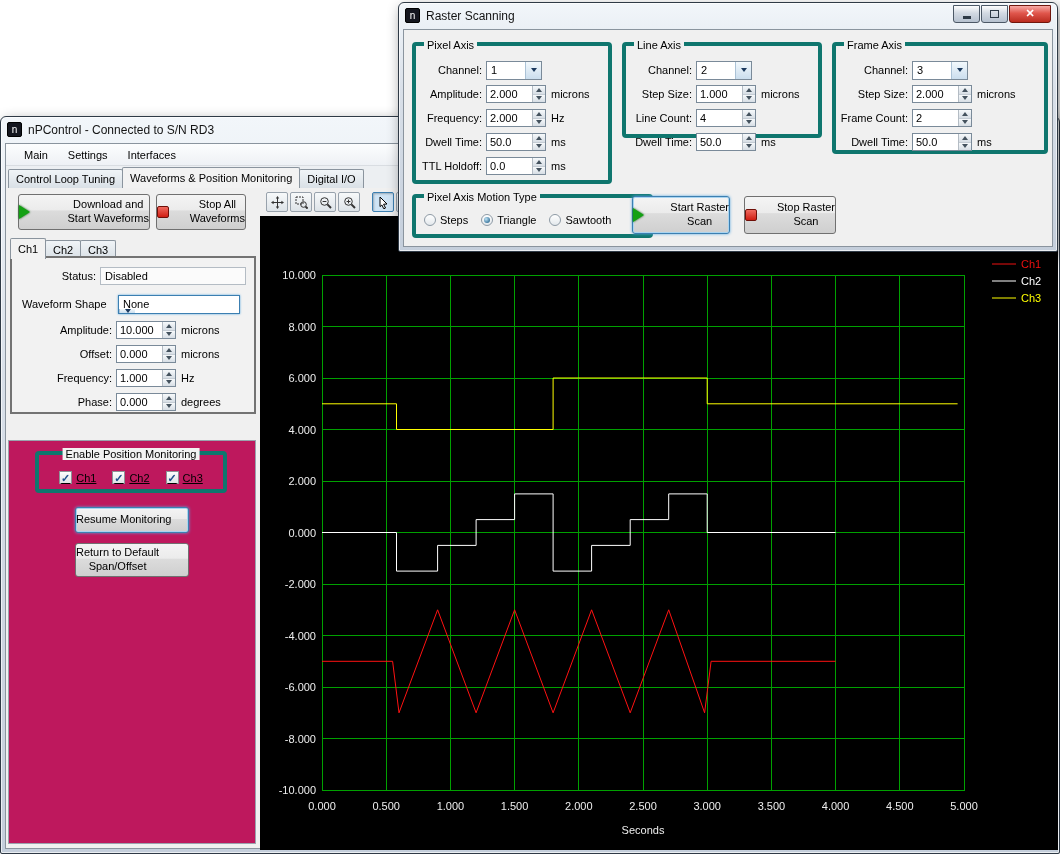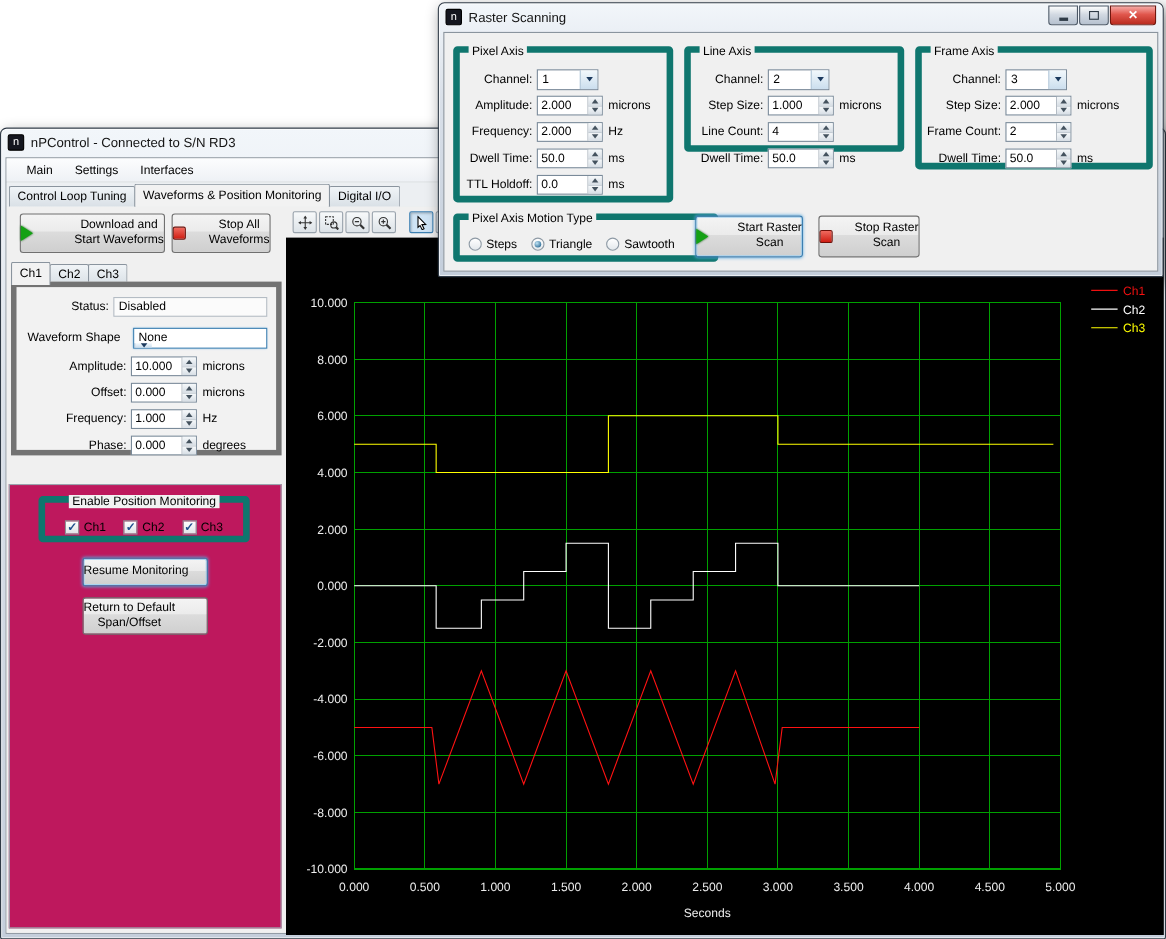--- a/index.html
+++ b/index.html
@@ -40,21 +40,21 @@
   .tri { display:block; width:0; height:0; }
   .tri-up { border-left:3px solid transparent; border-right:3px solid transparent; border-bottom:4px solid #44525e; }
   .tri-dn { border-left:3px solid transparent; border-right:3px solid transparent; border-top:4px solid #44525e; }
   .combo { display:inline-flex; height:19px; border:1px solid #7a8a99; background:#fff; }
   .combo.focused { border-color:#3c7fb1; box-shadow:0 0 2px #58a8e0;flex-direction:column; }
   .combo-val { flex:1; padding:2px 4px; overflow:hidden; }
   .combo-btn { width:16px; border-left:1px solid #abc2d6; background:linear-gradient(#f2f8fc,#cbdeee);
                display:flex; align-items:center; justify-content:center; }
   .combo-btn .tri-dn { border-top-color:#1c3a5e; }
   .unit { margin-left:5px; white-space:nowrap; }
-  .group { position:absolute; border:6px solid #0f766e; border-radius:4px; }
+  .group { position:absolute; border:4px solid #0f766e; border-radius:4px;text-decoration:underline; }
   .gtitle { position:absolute; top:-7px; left:8px; background:#f0f0f0; padding:0 3px; white-space:nowrap; }
   .frow { position:absolute; left:4px; right:2px; display:flex; align-items:center; height:20px; }
   .flabel { text-align:right; margin-right:4px; white-space:nowrap; }
   .checkbox { width:13px; height:13px; border:1px solid #8e9297; background:linear-gradient(#fefefe,#dfe3e6);
               display:inline-flex; align-items:center; justify-content:center; margin-right:4px; }
   .check-mark { color:#1f4e8c; font-weight:bold; font-size:11px; line-height:10px; }
   .radio { width:12px; height:12px; border-radius:50%; border:1px solid #8e9aa5; background:linear-gradient(#fff,#e3e8ec);
            position:relative; margin-right:4px; flex:none; }
   .radio.selected::after { content:''; position:absolute; inset:2px; border-radius:50%;
            background:radial-gradient(circle at 35% 35%, #bfe3f5, #39759c 75%); }
@@ -70,21 +70,21 @@
   .menu-item { padding:3px 10px; }
   .main-tabs { padding-left:2px; height:22px; background:#eceff2; }
   .content { position:absolute; left:0; right:0; top:44px; bottom:0; display:flex; background:#f0f0f0; }
   .left-panel { width:254px; position:relative; flex:none; }
   .chart-panel { flex:1; position:relative; background:#f0f0f0; }
 
   .btn-download { position:absolute; left:12px; top:6px; width:132px; height:36px; }
   .btn-stopall { position:absolute; left:150px; top:6px; width:90px; height:36px; }
   .ch-tabs { position:absolute; left:4px; top:50px; }
   .ch-tabs .tab { width:36px; text-align:center; }
-  .ch-panel { position:absolute; left:4px; top:68px; width:246px; height:158px; border:5px solid #737373; background:#f2f2f2; }
+  .ch-panel { position:absolute; left:4px; top:68px; width:246px; height:158px; border:2px solid #737373; background:#f2f2f2; }
   .ch-panel .flabel { width:96px; }
   .status-box { flex:1; height:18px; border:1px solid #b4bcc4; background:#fbfbfb; padding:2px 4px; margin-right:6px; }
   .sub-tabs { position:absolute; left:2px; top:234px; }
   .sub-panel { position:absolute; left:2px; top:252px; width:248px; bottom:4px; border:1px solid #9aa3ad; background:#be185d; }
   .mon-group { left:26px; top:10px; width:192px; height:42px; }
   .mon-group .gtitle { left:50%; transform:translateX(-50%); background:#f2f2f2; }
   .cb-row { display:flex; justify-content:center; gap:16px; padding-top:16px; }
   .cb-item { display:flex; align-items:center; }
   .btn-resume { position:absolute; left:66px; top:66px; width:114px; height:26px; }
   .btn-default { position:absolute; left:66px; top:102px; width:114px; height:34px; }

